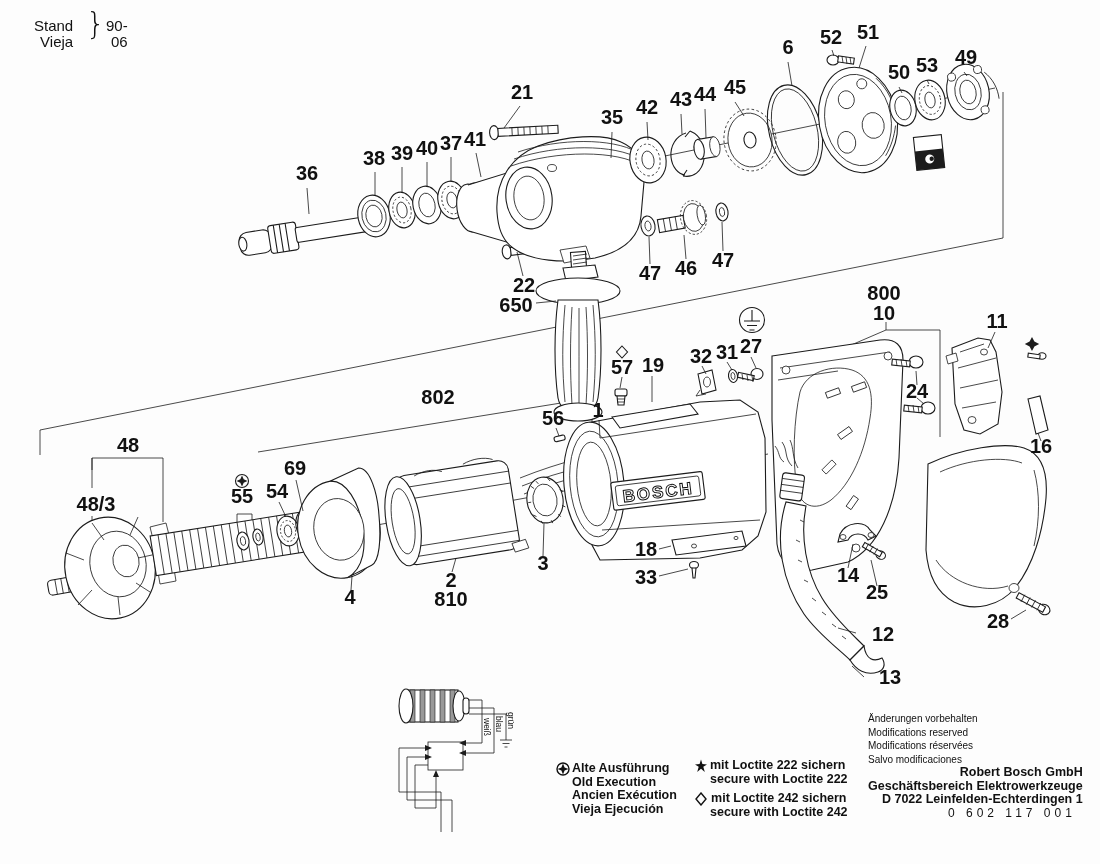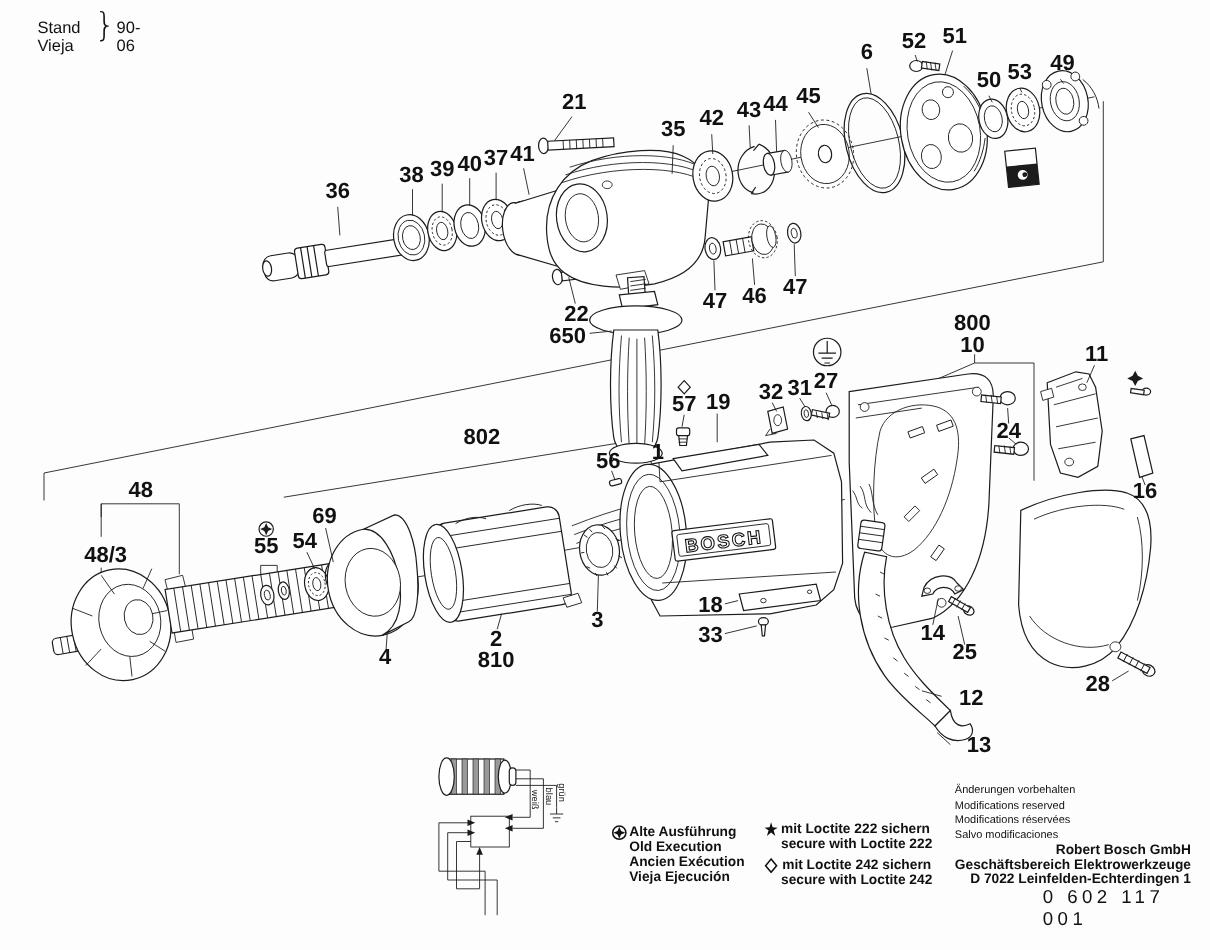--- a/index.html
+++ b/index.html
@@ -1,28 +1,28 @@
 <!DOCTYPE html>
 <html><head>
 <meta charset="utf-8">
 <style>
   html,body{margin:0;padding:0;background:#e8e8e8;}
   #page{position:relative;width:1100px;height:864px;background:#fdfdfd;overflow:hidden;
         font-family:"Liberation Sans","DejaVu Sans",sans-serif;color:#111;}
   #art{position:absolute;left:0;top:0;}
   .hdr{position:absolute;left:34px;top:14px;}
   .typ-line{font-size:23px;font-weight:bold;letter-spacing:1px;}
-  .stand-wrap{position:relative;margin-top:4px;font-size:15px;line-height:16px;}
+  .stand-wrap{position:relative;margin-top:4px;font-size:15px;line-height:16px;text-align:right;}
   .brace{position:absolute;left:52px;top:-2px;font-size:30px;font-weight:300;font-family:"DejaVu Sans",sans-serif;}
   .issue-val{position:absolute;left:72px;top:0;font-size:15px;}
-  .legend{position:absolute;font-size:12.5px;font-weight:bold;line-height:13.5px;}
+  .legend{position:absolute;font-size:12.5px;font-weight:bold;line-height:13.5px;margin-top:12px;}
   .legend .sym{position:absolute;left:-16px;top:0px;}
   .notices{position:absolute;left:868px;top:712px;font-size:10px;line-height:13.5px;}
   .company{position:absolute;left:868px;top:766px;font-size:12.5px;font-weight:bold;line-height:13.5px;text-align:right;}
-  .docnum{position:absolute;left:948px;top:806px;font-size:17px;letter-spacing:4px;}
+  .docnum{position:absolute;left:948px;top:806px;font-size:12px;letter-spacing:4px;}
   svg text.plabel{font-family:"Liberation Sans","DejaVu Sans",sans-serif;font-size:20px;font-weight:bold;fill:#111;text-anchor:middle;}
   svg text.wire{font-family:"Liberation Sans","DejaVu Sans",sans-serif;font-size:8.5px;fill:#111;}
   svg text.bosch{font-family:"Liberation Sans","DejaVu Sans",sans-serif;font-size:17px;font-weight:bold;letter-spacing:2px;
         fill:#ffffff;stroke:#111;stroke-width:1;text-anchor:middle;}
   .ln{stroke:#1c1c1c;fill:none;stroke-width:1.1;}
   .lt{stroke:#1c1c1c;fill:none;stroke-width:0.8;}
   .fw{stroke:#1c1c1c;fill:#ffffff;stroke-width:1.1;}
   .fwt{stroke:#1c1c1c;fill:#ffffff;stroke-width:0.8;}
 </style>
 </head>

